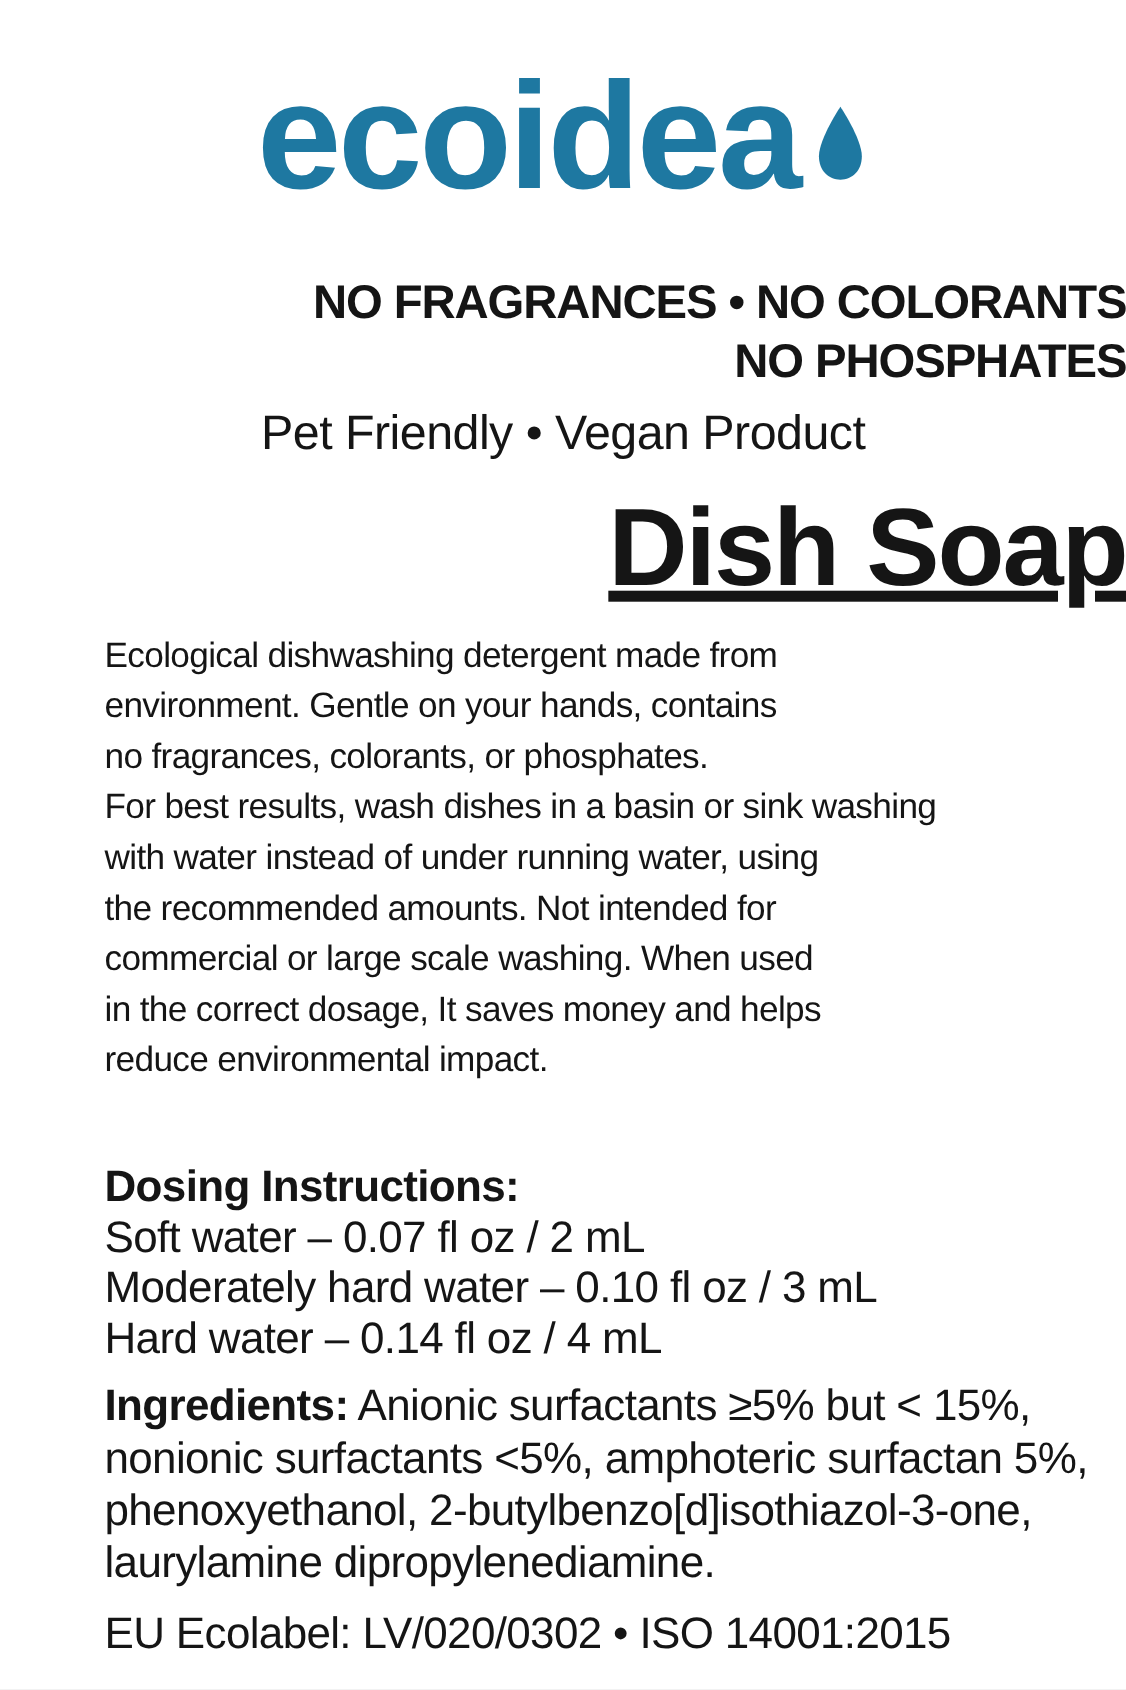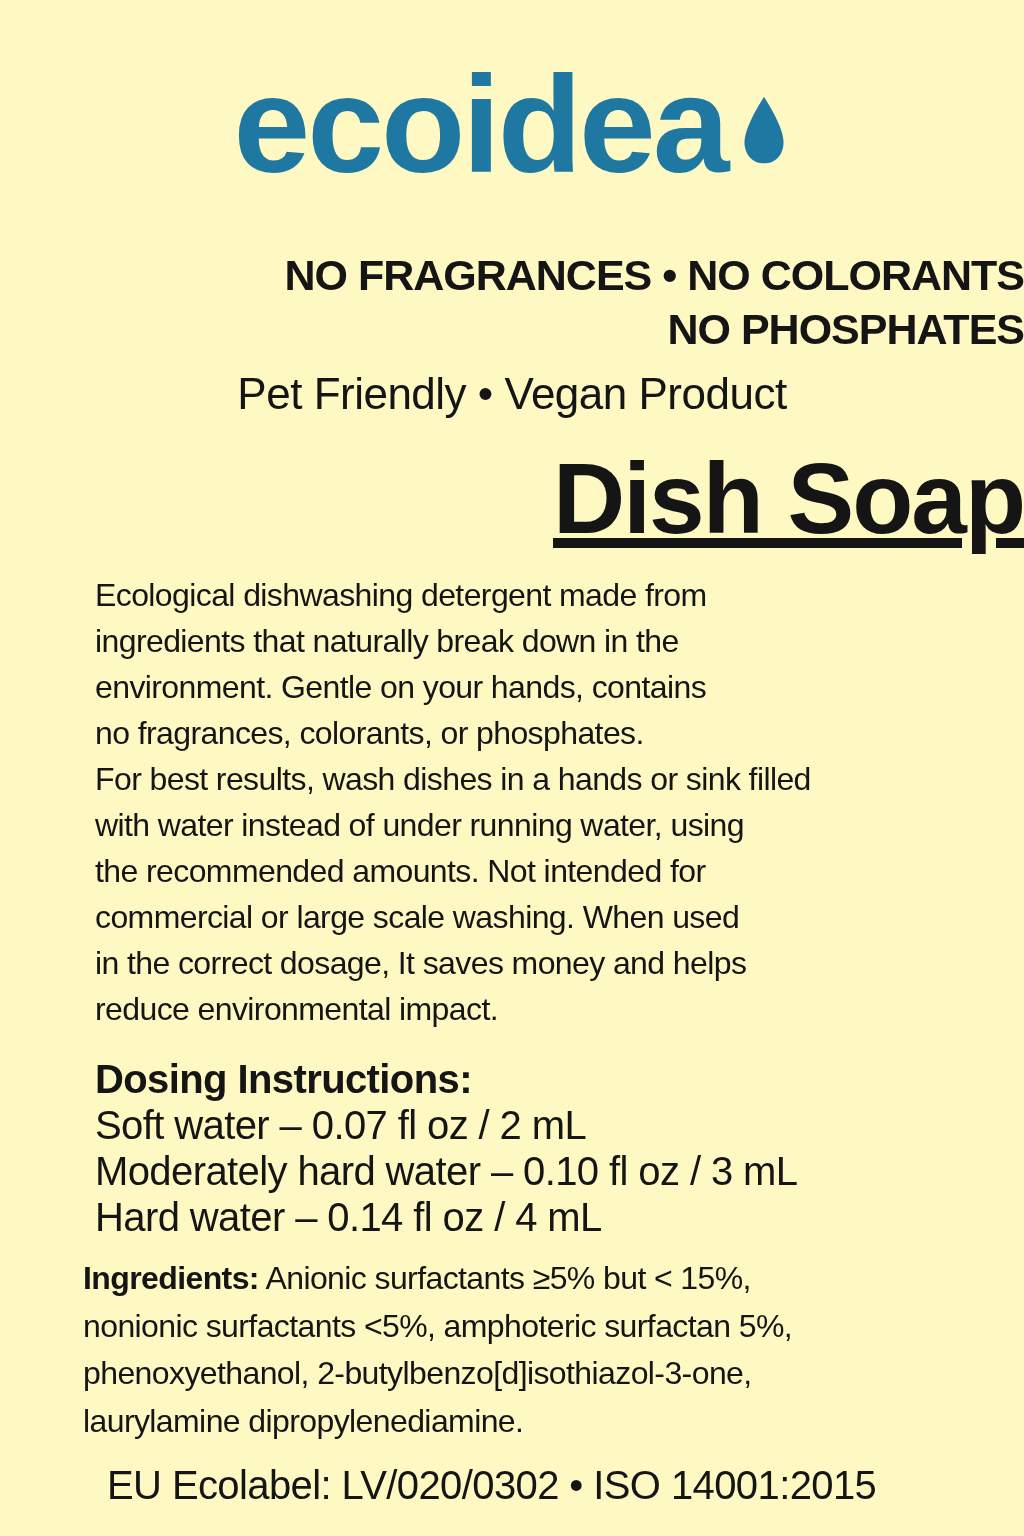--- a/index.html
+++ b/index.html
@@ -5,21 +5,21 @@
   html, body {
     margin: 0;
     padding: 0;
     background: #e9e9e9;
   }
   .label {
     position: relative;
     width: 1024px;
     height: 1536px;
     margin: 0 auto;
-    background: #fef9c3;
+    background: #ffffff;
     color: #151515;
     font-family: "Liberation Sans", sans-serif;
     overflow: hidden;
   }
 
   
   .logo-row {
     position: absolute;
     top: 55px;
     left: 0;
@@ -96,38 +96,37 @@
     top: 1056px;
     font-size: 40px;
     line-height: 46px;
     letter-spacing: -0.6px;
     white-space: nowrap;
   }
   .dosing .heading { font-weight: 700; }
 
   .ingredients {
     position: absolute;
-    left: 83px;
+    left: 95px;
     top: 1255px;
-    font-size: 32px;
+    font-size: 40px;
     line-height: 47.5px;
     letter-spacing: -0.6px;
     white-space: nowrap;
   }
   .ingredients .heading { font-weight: 700; }
 
   .certification {
     position: absolute;
     left: 95px;
     top: 1462px;
     font-size: 40px;
     line-height: 46px;
     letter-spacing: -0.6px;
     white-space: nowrap;
-    margin-left: 12px;
   }
 </style>
 </head>
 <body>
 
 <div class="label">
 
   <div class="logo-row" style="color: rgb(30, 120, 161);">
     <span class="logo-text">ecoidea</span>
     <svg class="drop" viewBox="0 0 24 32" xmlns="http://www.w3.org/2000/svg" aria-hidden="true">
@@ -138,24 +137,23 @@
   <div class="claims">
     <div class="strong-line">NO FRAGRANCES • NO COLORANTS</div>
     <div class="strong-line">NO PHOSPHATES</div>
     <div class="soft-line">Pet Friendly • Vegan Product</div>
   </div>
 
   <div class="product-name">Dish Soap</div>
 
   <div class="description">
     <div>Ecological dishwashing detergent made from</div>
-    <div>ingredients that naturally break down in the</div>
     <div>environment. Gentle on your hands, contains</div>
     <div>no fragrances, colorants, or phosphates.</div>
-    <div>For best results, wash dishes in a hands or sink filled</div>
+    <div>For best results, wash dishes in a basin or sink washing</div>
     <div>with water instead of under running water, using</div>
     <div>the recommended amounts. Not intended for</div>
     <div>commercial or large scale washing. When used</div>
     <div>in the correct dosage, It saves money and helps</div>
     <div>reduce environmental impact.</div>
   </div>
 
   <div class="dosing">
     <div class="heading">Dosing Instructions:</div>
     <div>Soft water – 0.07 fl oz / 2 mL</div>

